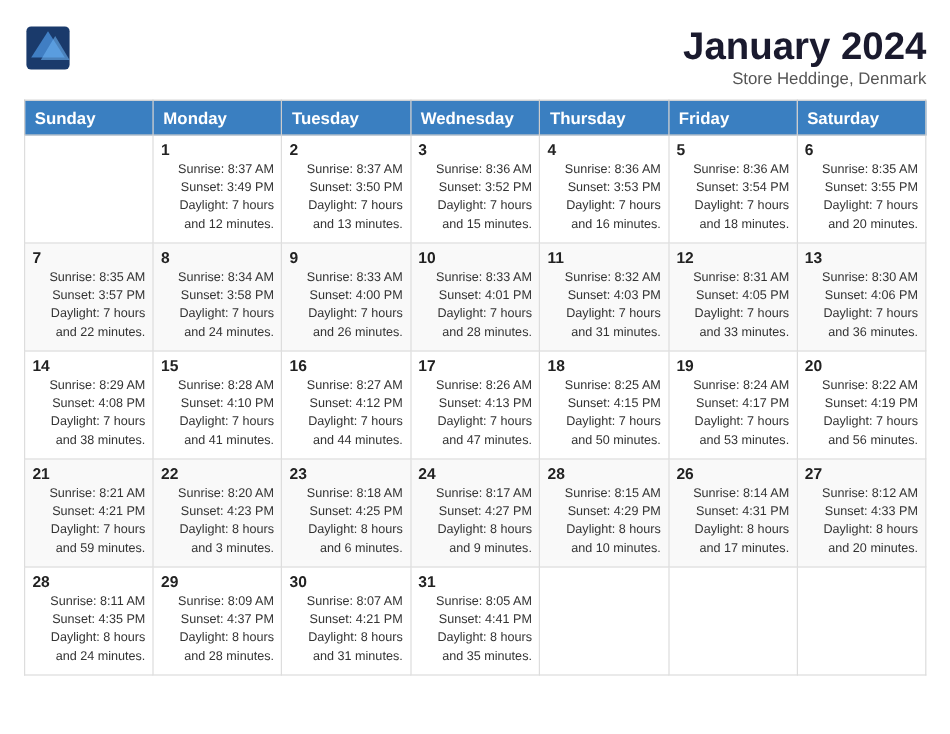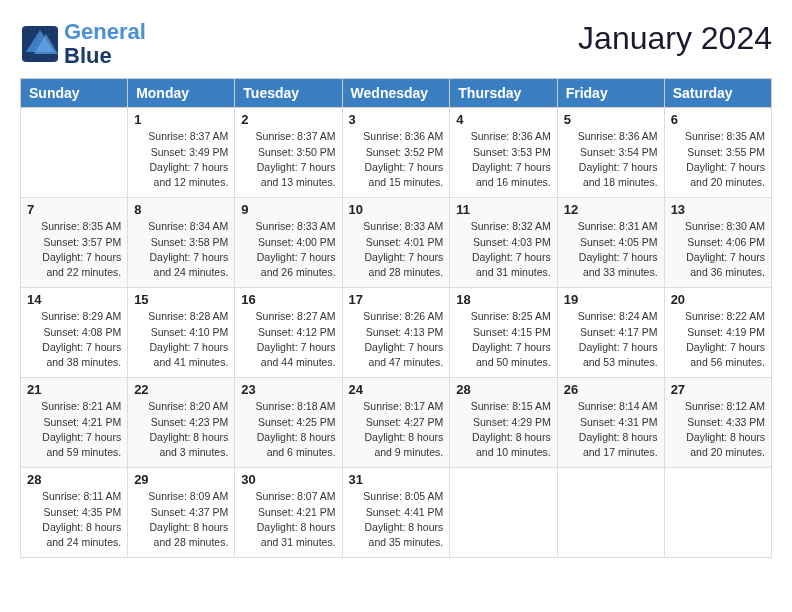--- a/index.html
+++ b/index.html
@@ -32,21 +32,21 @@
     .logo-icon {
       width: 40px;
       height: 40px;
       margin-right: 4px;
     }
     .title-block {
       text-align: right;
     }
     .month-title {
       font-size: 32px;
-      font-weight: normal;
+      font-weight: bold;
       color: #1a1a2e;
     }
     .subtitle {
       font-size: 14px;
       color: #555;
     }
     table {
       width: 100%;
       border-collapse: collapse;
     }
@@ -91,28 +91,24 @@
 </head>
 <body>
 
 <div class="header">
   <div class="logo">
     <svg class="logo-icon" viewBox="0 0 40 40">
       <rect x="2" y="2" width="36" height="36" rx="4" fill="#1a3a6b"></rect>
       <polygon points="20,6 34,28 6,28" fill="#4a90d9" opacity="0.8"></polygon>
       <polygon points="26,10 38,30 14,30" fill="#6db3f2" opacity="0.6"></polygon>
     </svg>
-    <div>
-      <div class="logo-text">
-        <span>General</span><br><span style="color:#1a3a6b">Blue</span>
-      </div>
-    </div>
   </div>
   <div class="title-block">
     <div class="month-title">January 2024</div>
+    <div class="subtitle">Store Heddinge, Denmark</div>
   </div>
 </div>
 
 <table>
   <thead>
     <tr>
     <th>Sunday</th>
         <th>Monday</th>
         <th>Tuesday</th>
         <th>Wednesday</th>

